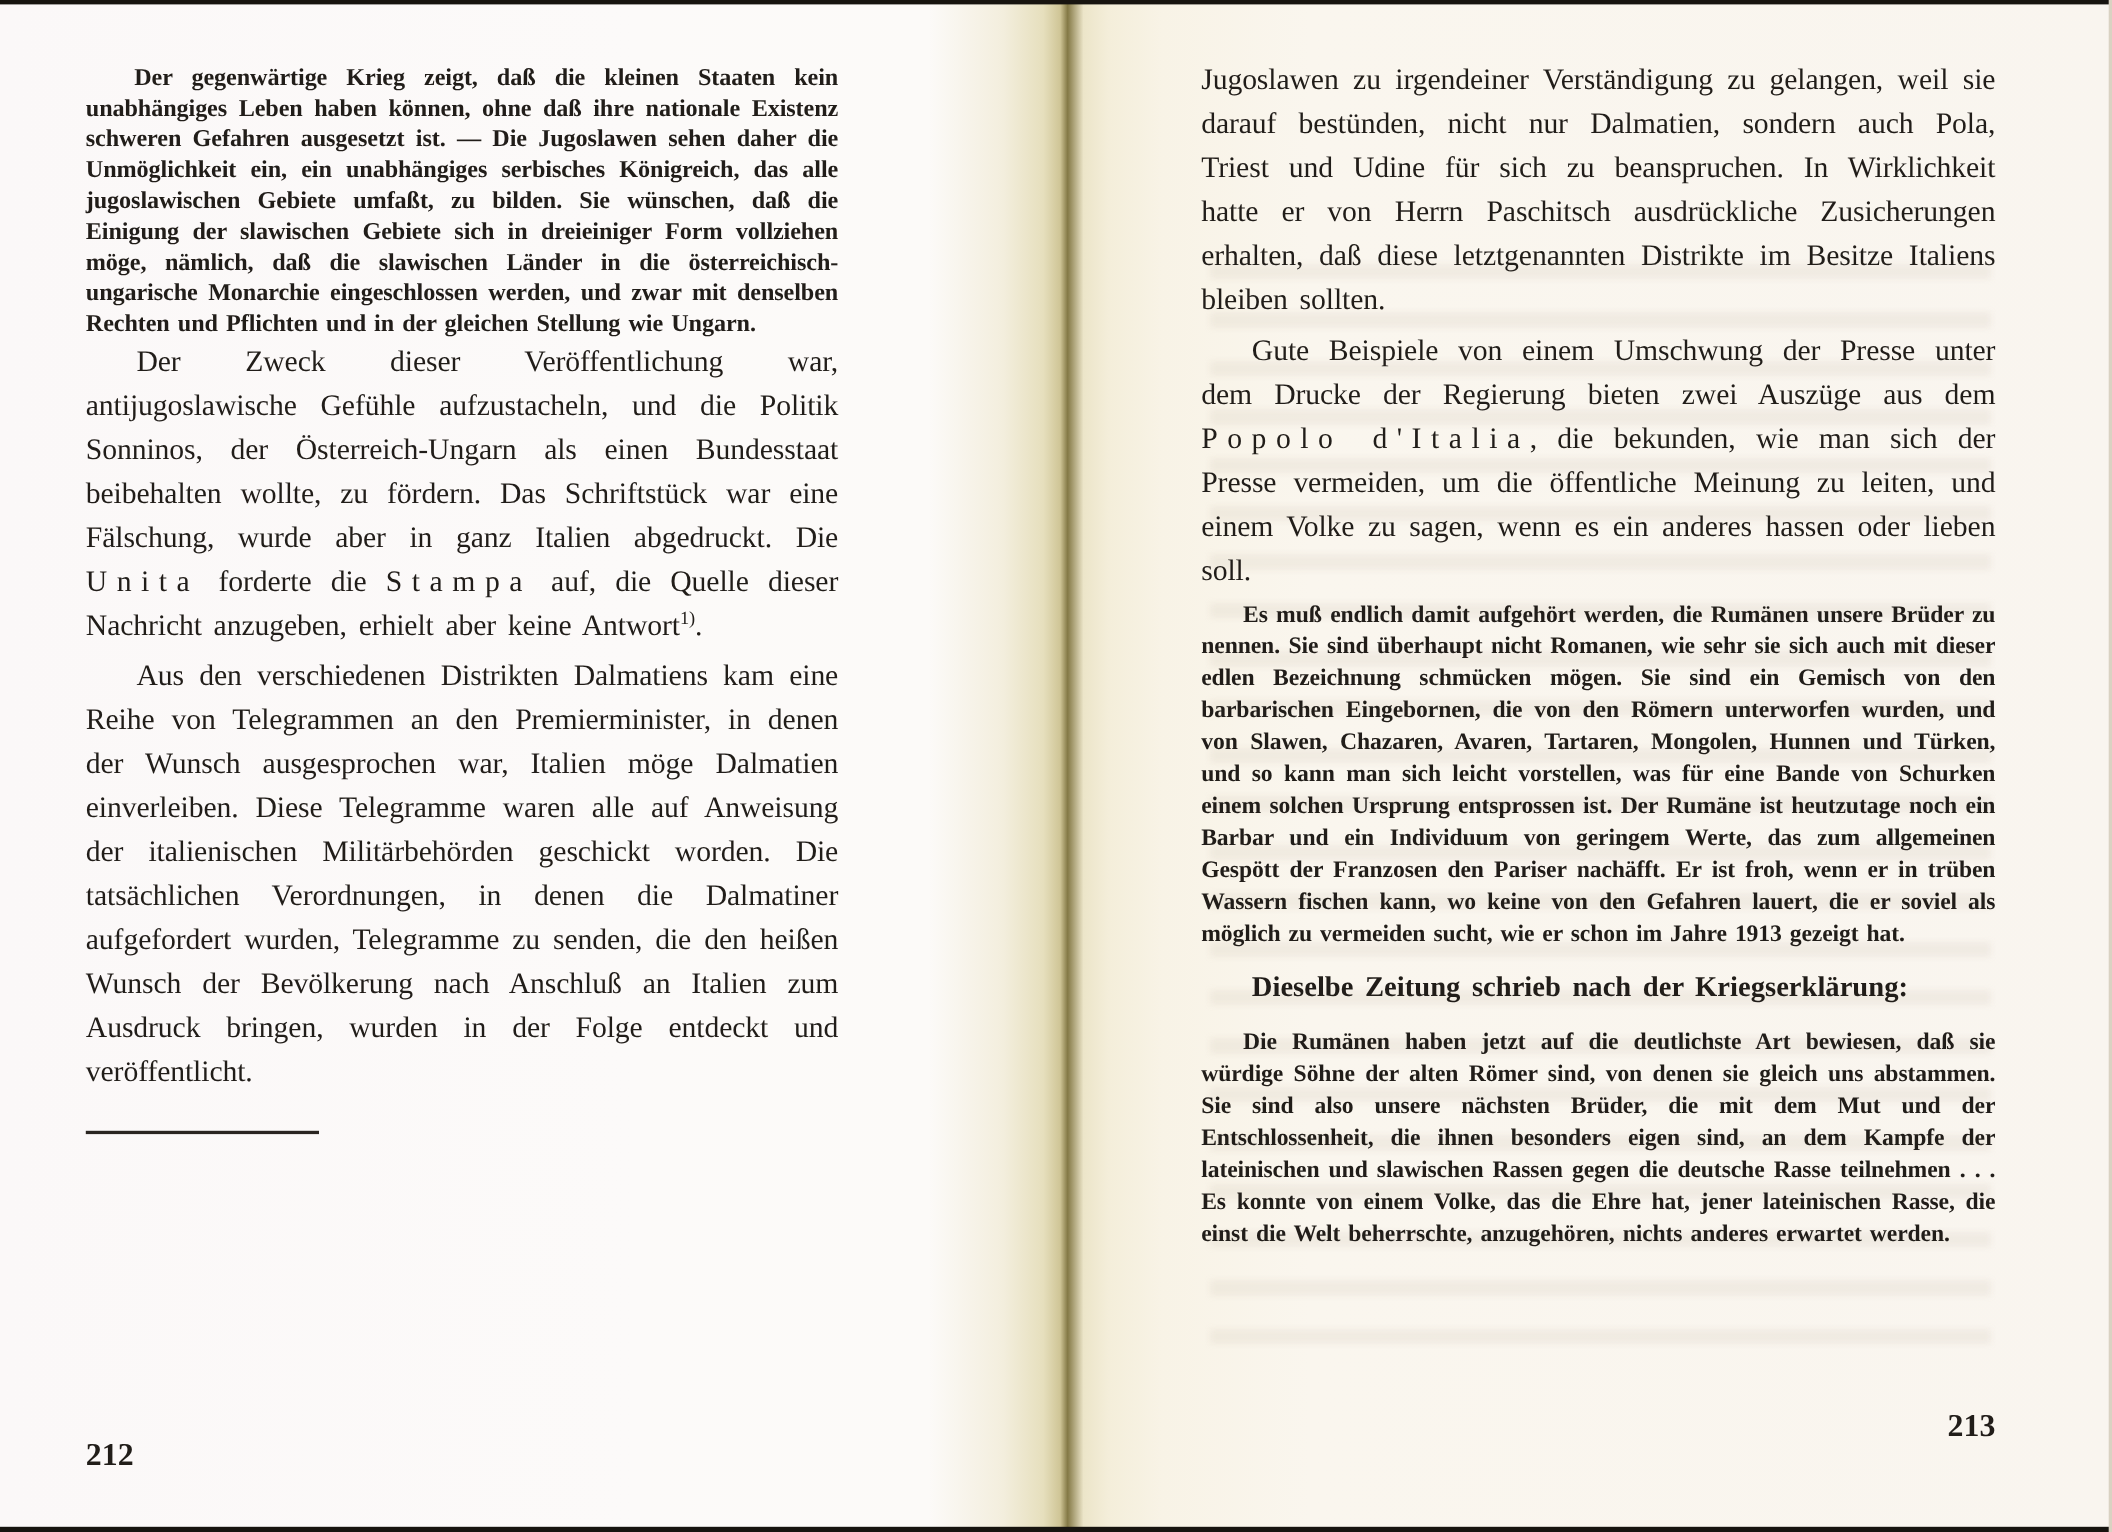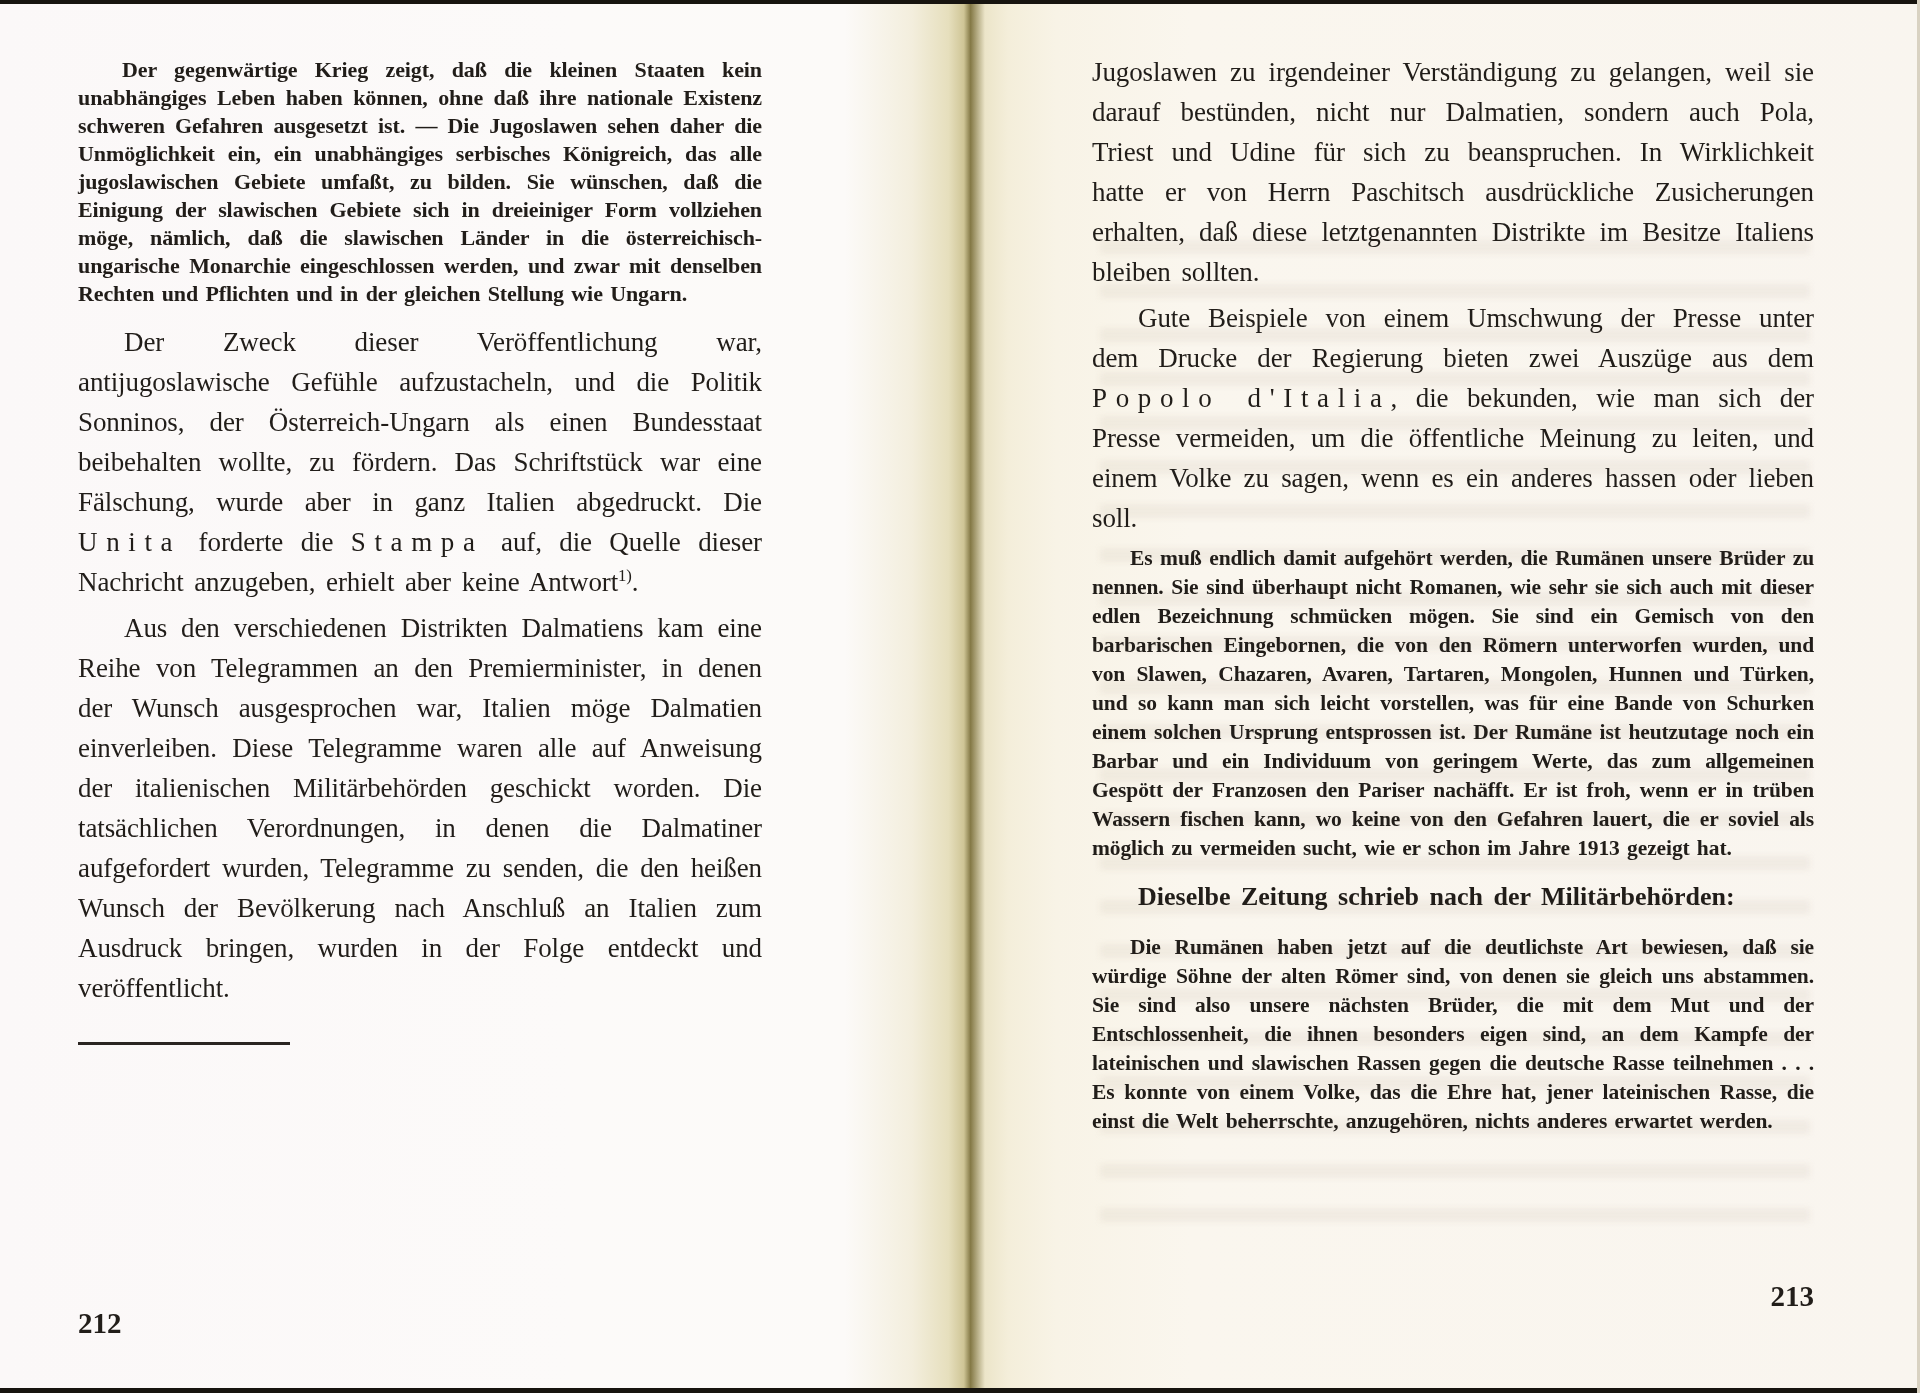--- a/index.html
+++ b/index.html
@@ -24,21 +24,20 @@
   .page-col{position:absolute;text-align:justify;}
   .col-left{left:78px;top:56px;width:684px;}
   .col-right{left:1092px;top:52px;width:722px;}
 
   p{margin:0;}
   .blackletter{font-weight:bold;}
 
   .quote-sm{
     font-size:22px;line-height:28px;font-weight:bold;
     text-indent:44px;word-spacing:2px;letter-spacing:-0.1px;
-    margin-bottom:14px;
   }
   .main-p{
     font-size:27px;line-height:40px;font-weight:normal;
     text-indent:46px;word-spacing:4px;letter-spacing:-0.1px;
     margin-bottom:6px;
   }
   .no-indent{text-indent:0;}
   .spaced{letter-spacing:0.32em;}
   .fn-mark{font-size:0.62em;vertical-align:super;line-height:0;}
 
@@ -109,20 +108,20 @@
 
   <div class="page-col col-right">
 
     <p class="main-p no-indent">Jugoslawen zu irgendeiner Verständigung zu gelangen, weil sie darauf bestünden, nicht nur Dalmatien, sondern auch Pola, Triest und Udine für sich zu beanspruchen. In Wirklichkeit hatte er von Herrn Paschitsch ausdrückliche Zusicherungen erhalten, daß diese letztgenannten Distrikte im Besitze Italiens bleiben sollten.</p>
 
     <p class="main-p"><span>Gute Beispiele von einem Umschwung der Presse unter dem Drucke der Regierung bieten zwei Auszüge aus dem </span><span class="spaced">Popolo d'Italia</span><span>, die bekunden, wie man sich der Presse vermeiden, um die öffentliche Meinung zu leiten, und einem Volke zu sagen, wenn es ein anderes hassen oder lieben soll.</span></p>
 
 
     <p class="small-p">Es muß endlich damit aufgehört werden, die Rumänen unsere Brüder zu nennen. Sie sind überhaupt nicht Romanen, wie sehr sie sich auch mit dieser edlen Bezeichnung schmücken mögen. Sie sind ein Gemisch von den barbarischen Eingebornen, die von den Römern unterworfen wurden, und von Slawen, Chazaren, Avaren, Tartaren, Mongolen, Hunnen und Türken, und so kann man sich leicht vorstellen, was für eine Bande von Schurken einem solchen Ursprung entsprossen ist. Der Rumäne ist heutzutage noch ein Barbar und ein Individuum von geringem Werte, das zum allgemeinen Gespött der Franzosen den Pariser nachäfft. Er ist froh, wenn er in trüben Wassern fischen kann, wo keine von den Gefahren lauert, die er soviel als möglich zu vermeiden sucht, wie er schon im Jahre 1913 gezeigt hat.</p>
 
-    <p class="intro-line">Dieselbe Zeitung schrieb nach der Militärbehörden:</p>
+    <p class="intro-line">Dieselbe Zeitung schrieb nach der Kriegserklärung:</p>
 
     <p class="small-p">Die Rumänen haben jetzt auf die deutlichste Art bewiesen, daß sie würdige Söhne der alten Römer sind, von denen sie gleich uns abstammen. Sie sind also unsere nächsten Brüder, die mit dem Mut und der Entschlossenheit, die ihnen besonders eigen sind, an dem Kampfe der lateinischen und slawischen Rassen gegen die deutsche Rasse teilnehmen . . . Es konnte von einem Volke, das die Ehre hat, jener lateinischen Rasse, die einst die Welt beherrschte, anzugehören, nichts anderes erwartet werden.</p>
   </div>
 
   <div class="page-num right">213</div>
 
 </div>
 
 </body></html>

